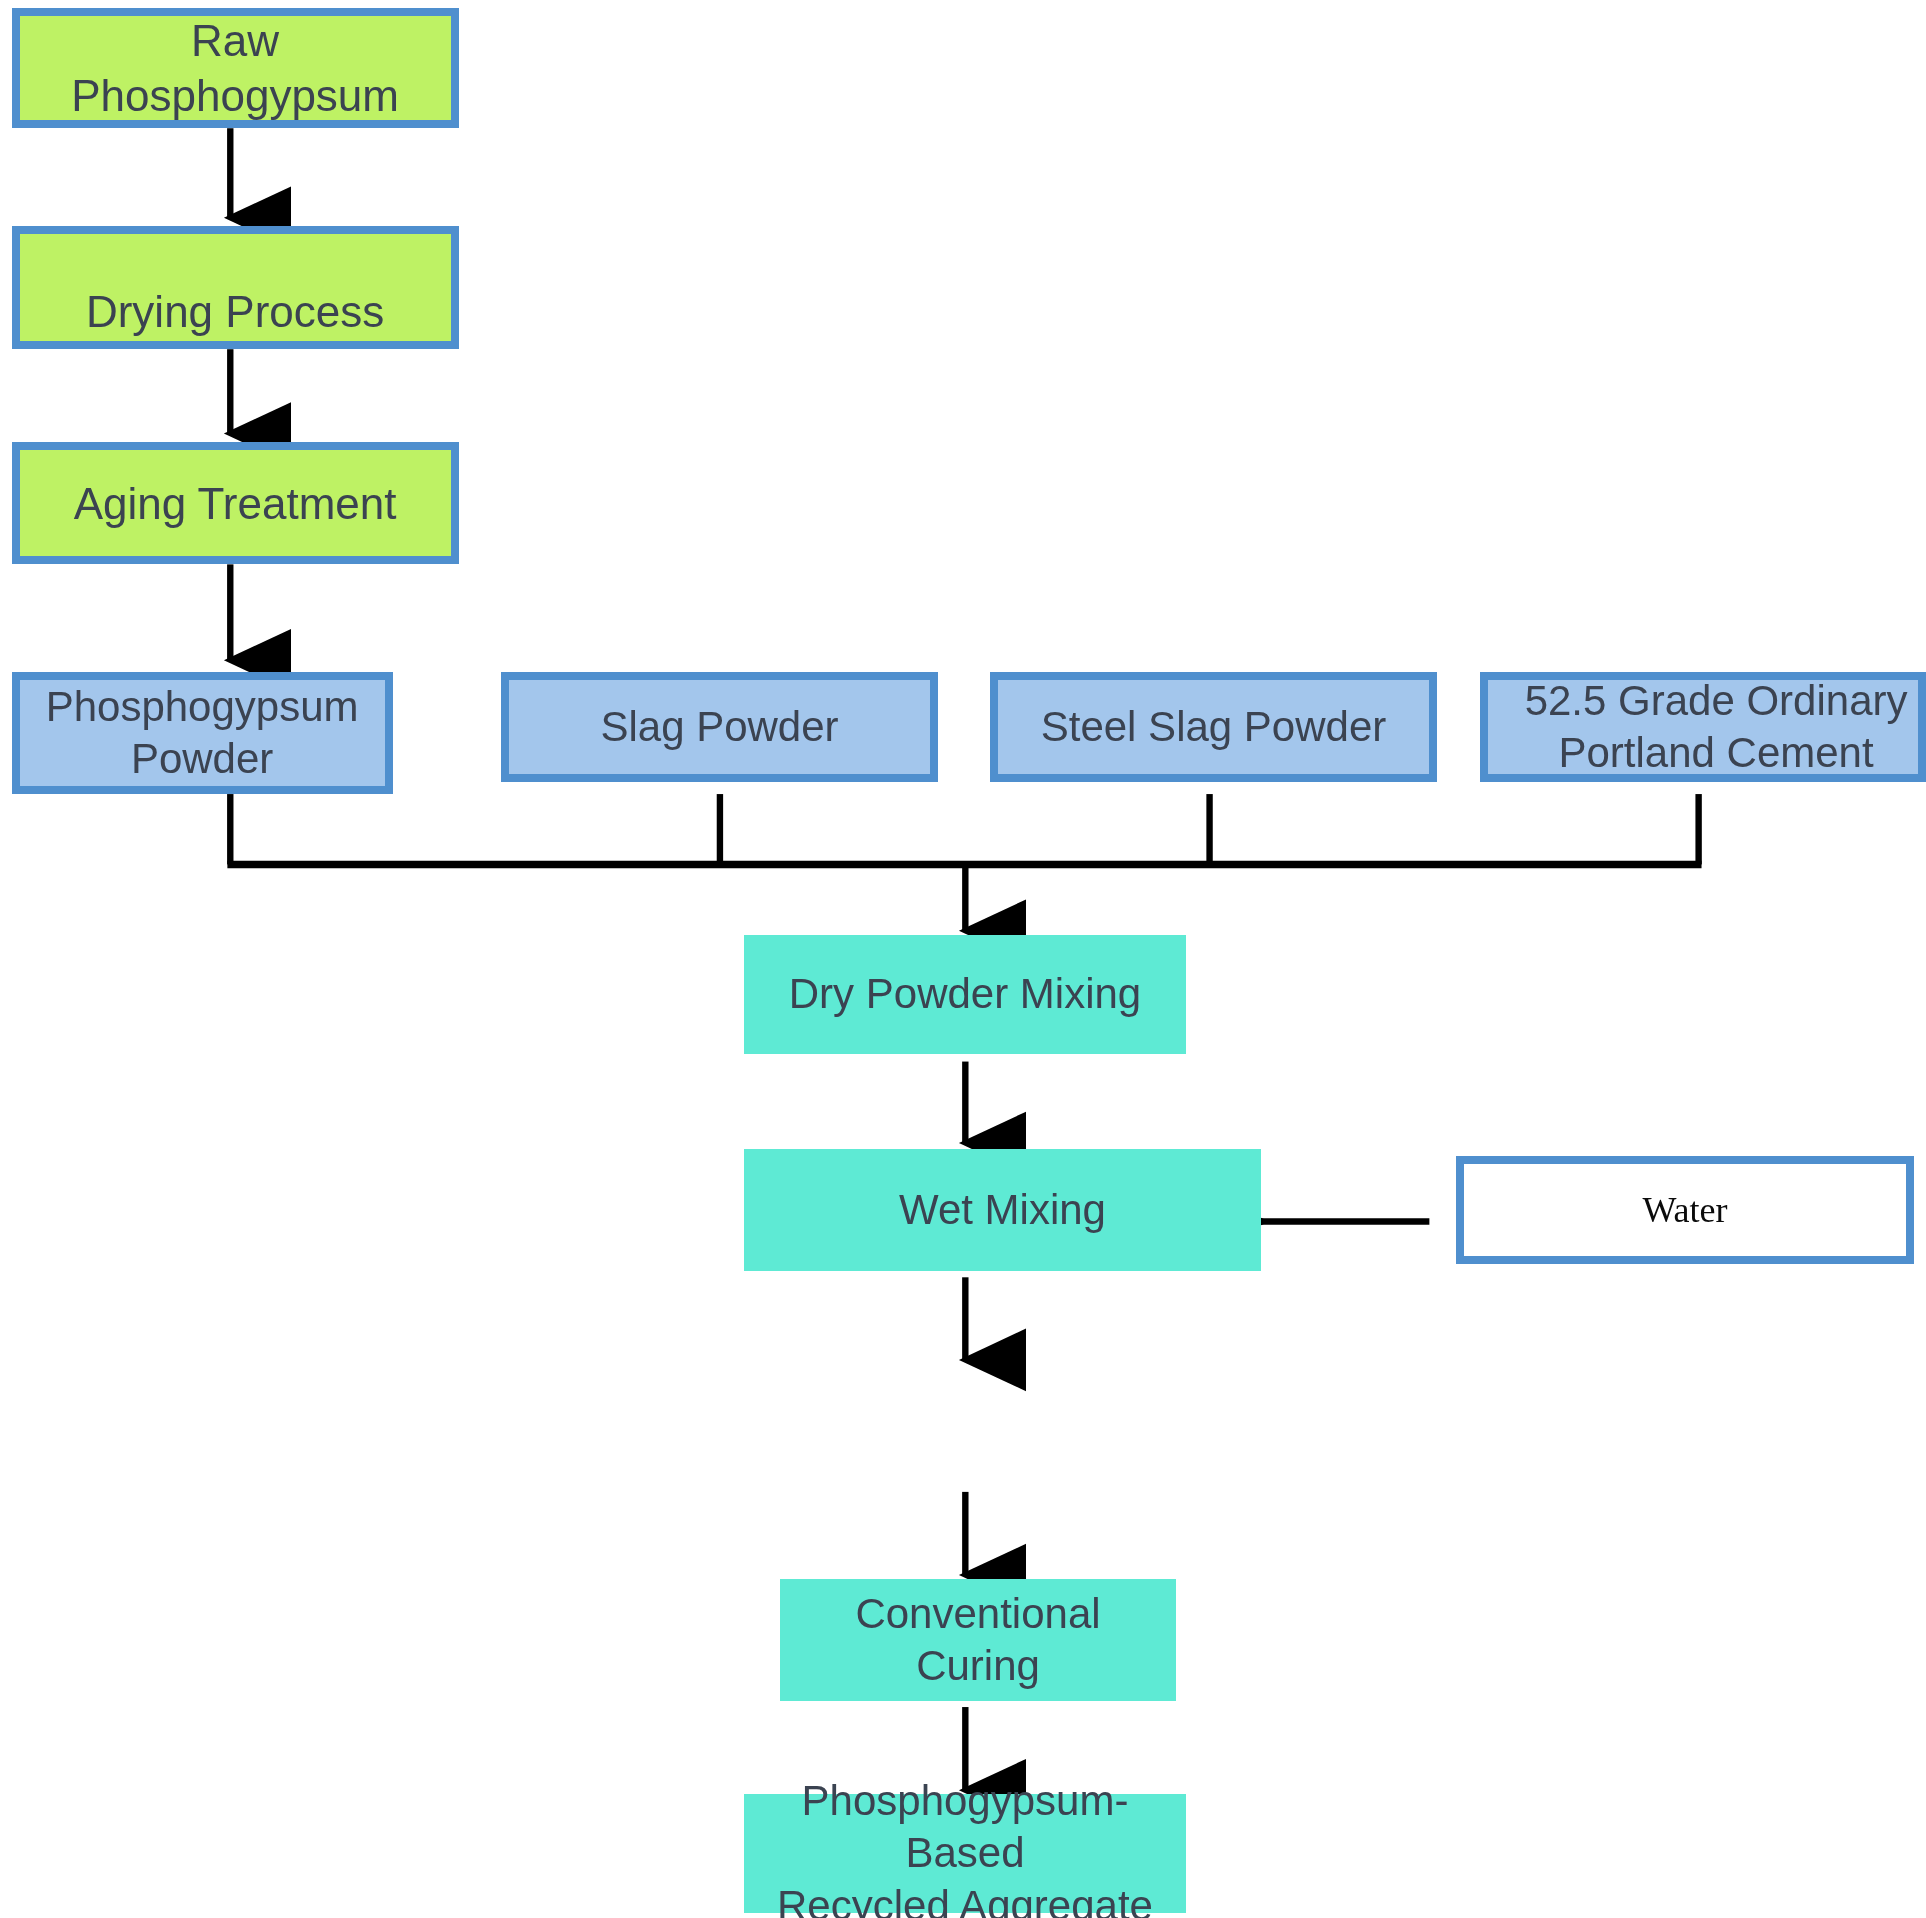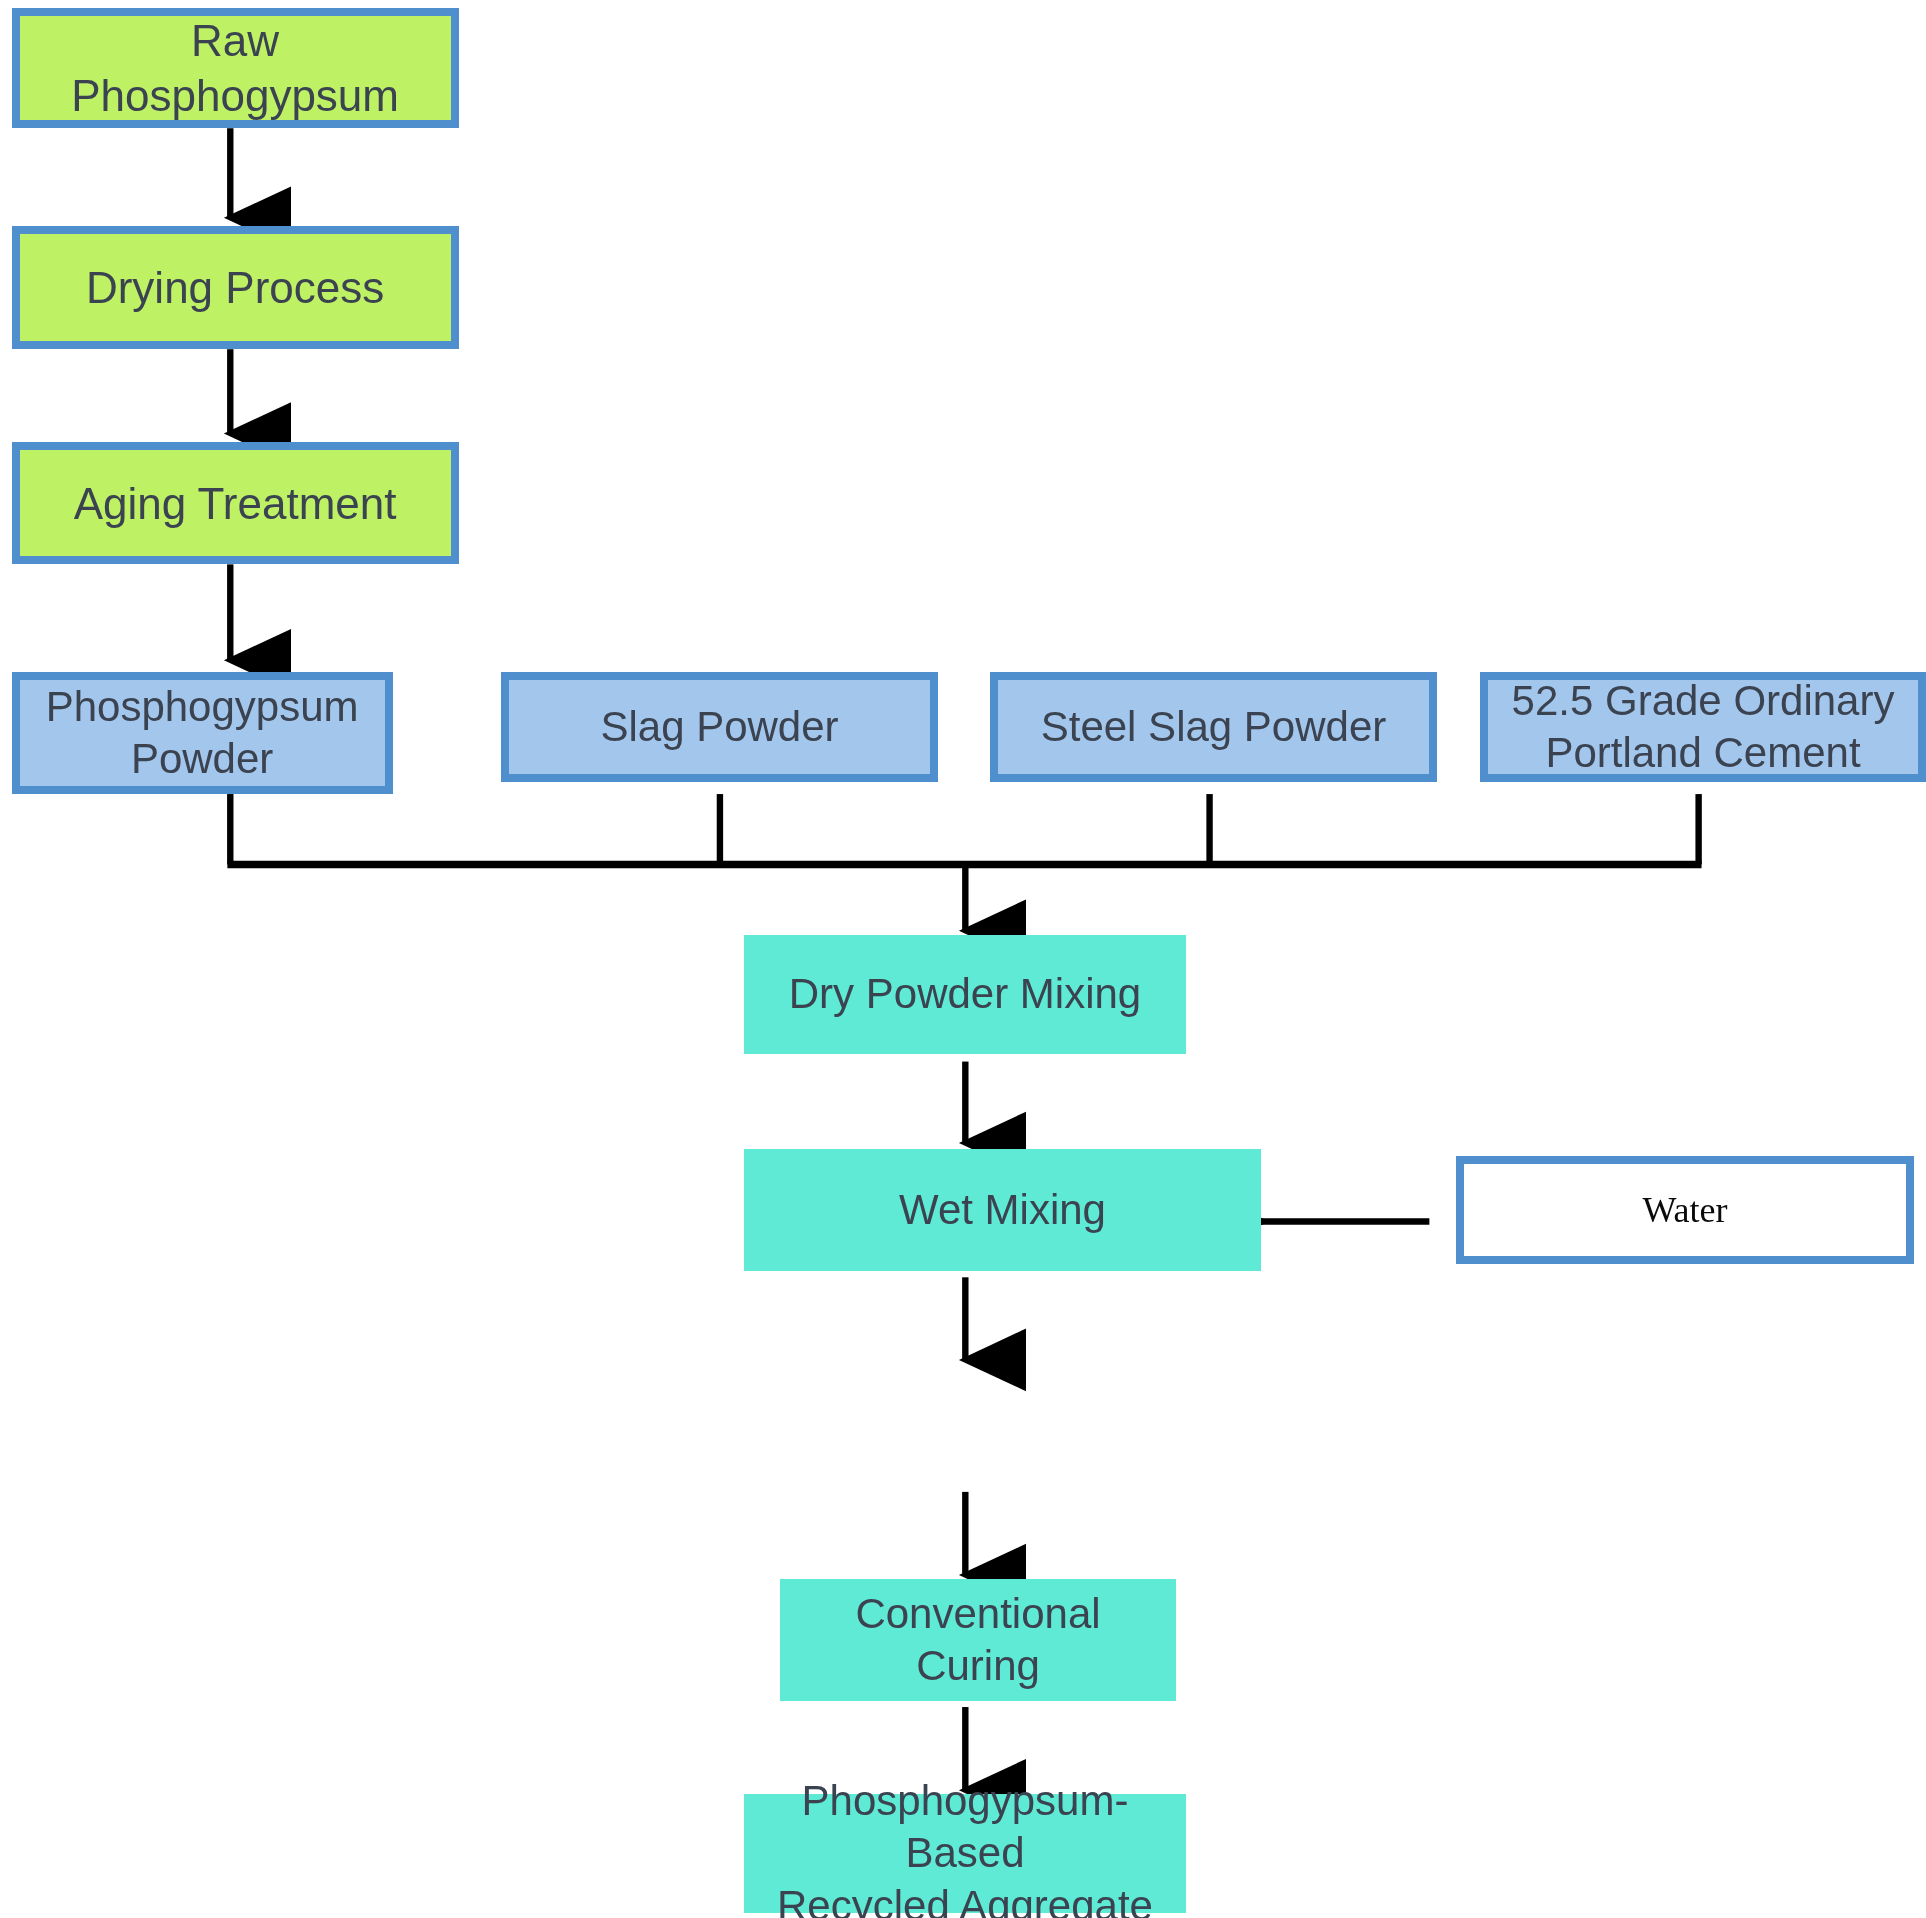--- a/index.html
+++ b/index.html
@@ -105,42 +105,42 @@
 
     <line x1="1660" y1="2565" x2="1660" y2="2708" stroke="#000000" stroke-width="11" marker-end="url(#arrowhead-down)"></line>
 
     <line x1="1660" y1="2935" x2="1660" y2="3078" stroke="#000000" stroke-width="11" marker-end="url(#arrowhead-down)"></line>
   </svg>
 
   <div class="node stage-light" style="left:11.6px; top:8.1px; width:447px; height:120px;">
     <span class="node-label">Raw Phosphogypsum</span>
   </div>
 
-  <div class="node stage-light" style="left:11.6px; top:226px; width:447px; height:123px;">
+  <div class="node stage-light" style="left:11.6px; top:226px; width:447px; height:123px;align-items:flex-end;">
     <span class="node-label">Drying Process</span>
   </div>
 
   <div class="node stage-light" style="left:11.6px; top:442px; width:447px; height:122px;">
     <span class="node-label">Aging Treatment</span>
   </div>
 
   <div class="node stage-medium" style="left:11.6px; top:672px; width:381px; height:122px;">
     <span class="node-label">Phosphogypsum
 Powder</span>
   </div>
 
   <div class="node stage-medium" style="left:501px; top:672px; width:437px; height:110px;">
     <span class="node-label">Slag Powder</span>
   </div>
 
   <div class="node stage-medium" style="left:990px; top:672px; width:447px; height:110px;">
     <span class="node-label">Steel Slag Powder</span>
   </div>
 
-  <div class="node stage-medium" style="left:1480px; top:672px; width:446px; height:110px;">
+  <div class="node stage-medium" style="left:1480px; top:672px; width:446px; height:110px;justify-content:flex-end;">
     <span class="node-label">52.5 Grade Ordinary
 Portland Cement</span>
   </div>
 
   <div class="node stage-solid" style="left:744px; top:935px; width:442px; height:119px;">
     <span class="node-label">Dry Powder Mixing</span>
   </div>
 
   <div class="node stage-solid" style="left:744px; top:1149px; width:517px; height:122px;">
     <span class="node-label">Wet Mixing</span>

